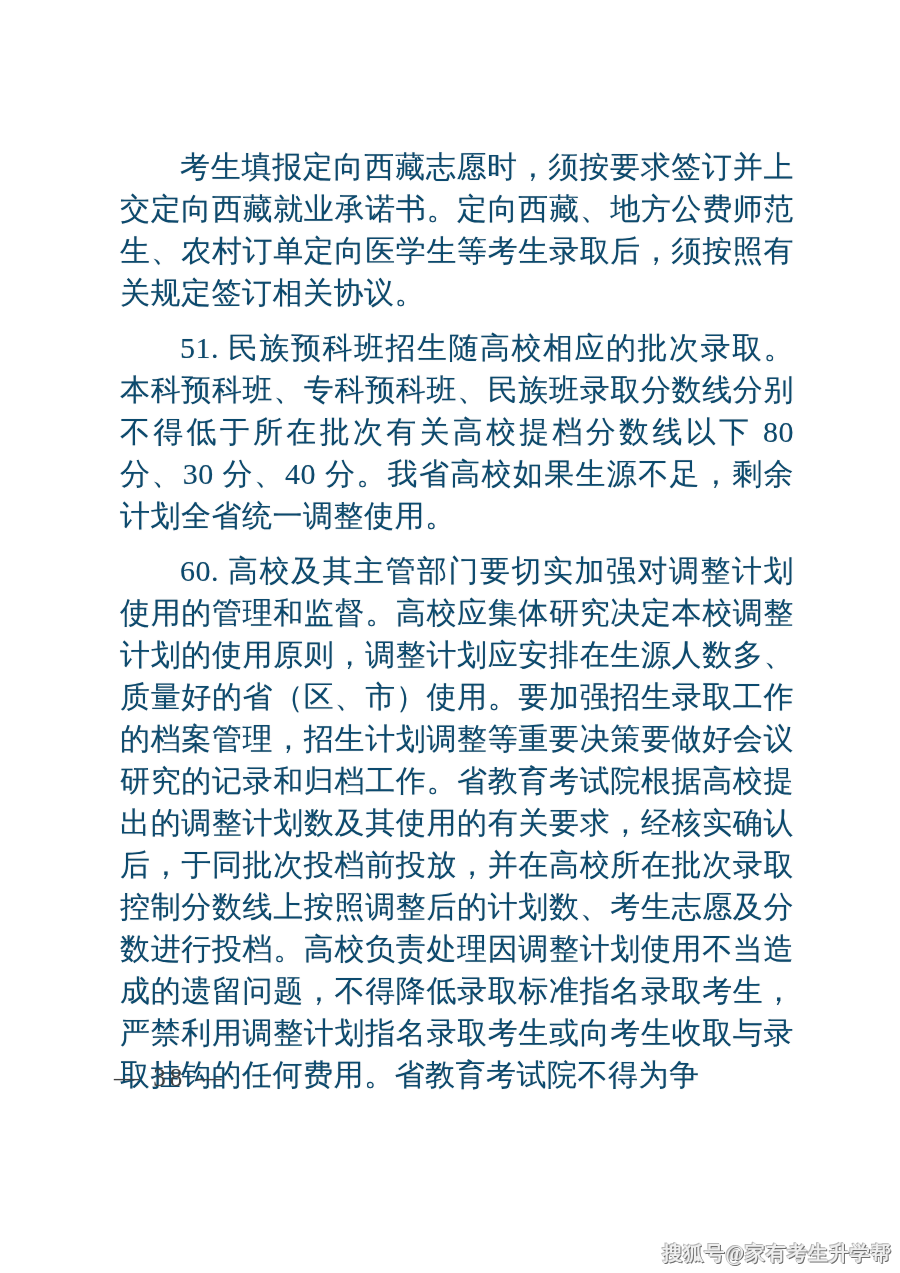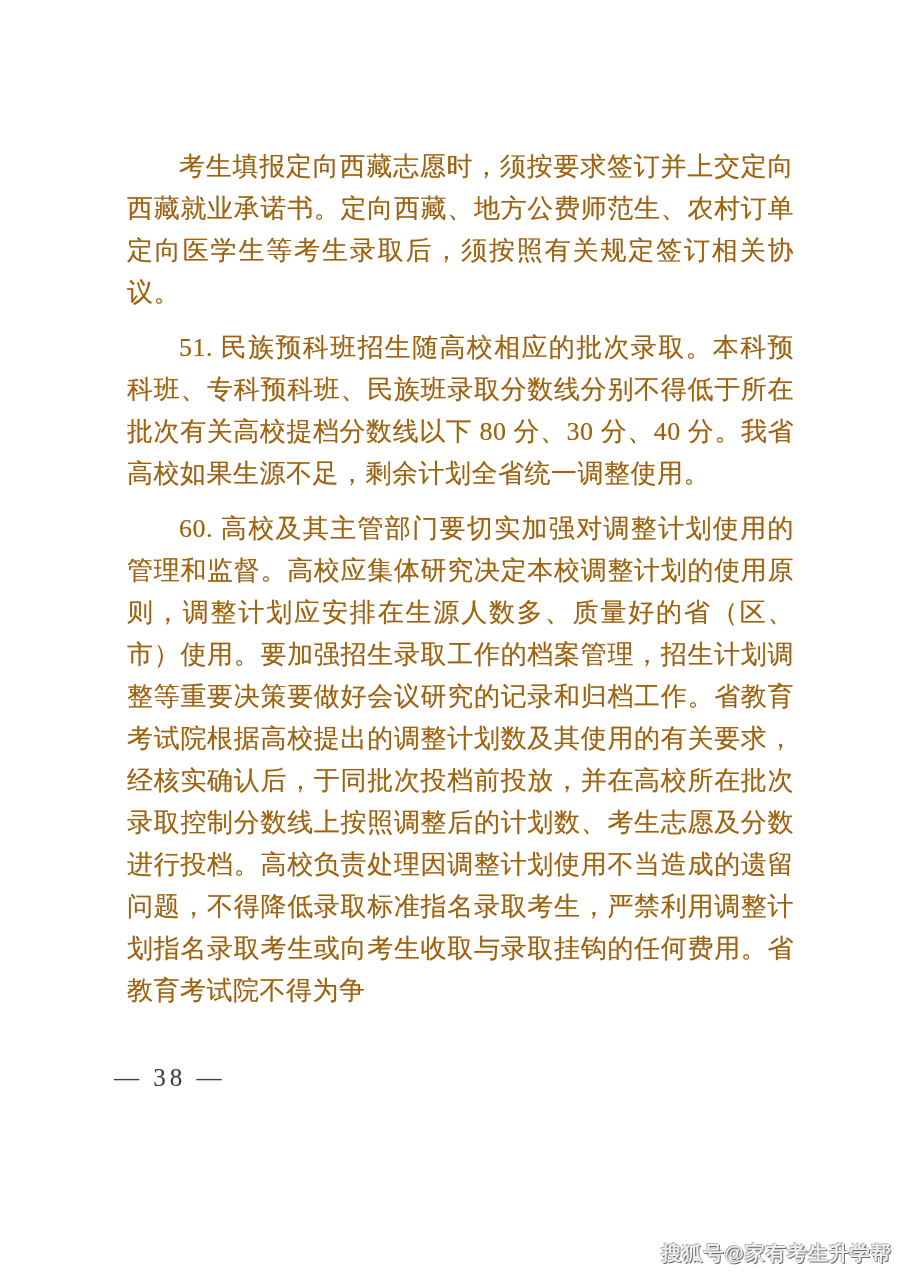--- a/index.html
+++ b/index.html
@@ -19,24 +19,24 @@
     inset: 0;
     background: #ffffff;
   }
   .text-block {
     position: absolute;
     left: 114px;
     top: 146px;
     width: 680px;
   }
   .text-block p {
-    margin: 0 0 13px 13px;
-    font-size: 26px;
+    margin: 0 0 13px 6px;
+    font-size: 30px;
     line-height: 42px;
-    color: #a16207;
+    color: #0c4a6e;
     text-align: justify;
     text-justify: inter-ideograph;
     text-indent: 2em;
     letter-spacing: 0.5px;
     text-shadow: 0 0 1px rgba(70,70,70,0.35);
   }
   .page-number {
     position: absolute;
     left: 114px;
     top: 1064px;
@@ -44,21 +44,21 @@
     color: #3f3f3f;
     letter-spacing: 4px;
     text-shadow: 0 0 1px rgba(70,70,70,0.3);
   }
   .watermark {
     position: absolute;
     right: 8px;
     bottom: 6px;
     font-size: 20px;
     font-weight: bold;
-    font-family: Liberation Sans, sans-serif;
+    font-family: Liberation Serif, serif;
     color: #efefef;
     letter-spacing: 1px;
     text-shadow: 1px 1px 0 #6e6e6e, -1px -1px 0 #b5b5b5, 0 0 1px #8a8a8a;
   }
 </style>
 </head>
 <body>
 
 <div class="page">
 

